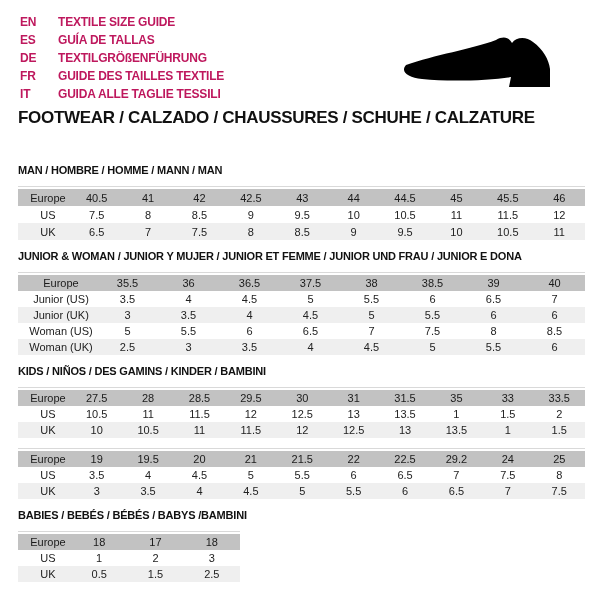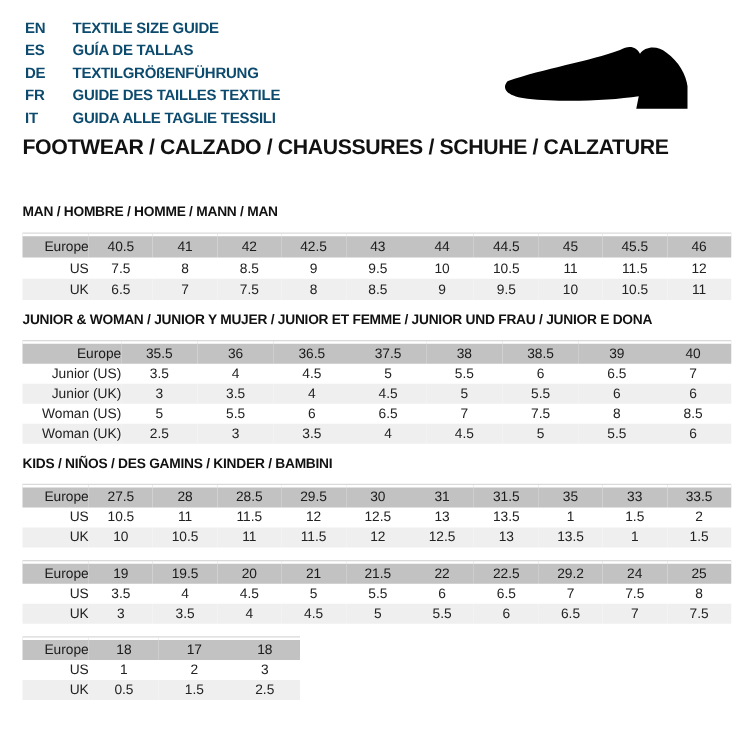--- a/index.html
+++ b/index.html
@@ -10,21 +10,21 @@
     background: #ffffff;
     font-family: "Liberation Sans", sans-serif;
     color: #1c1c1c;
     overflow: hidden;
   }
   
   .lang-block { position: absolute; left: 20px; top: 13px; }
   .lang-row {
     display: flex; align-items: center;
     height: 18px; font-weight: bold; font-size: 12px; letter-spacing: -0.2px;
-    color: #0c4a6e;
+    color: #be185d;
   }
   .lang-code { width: 38px; flex: 0 0 38px; }
   .category-title {
     position: absolute; left: 18px; top: 108px;
     font-weight: bold; font-size: 17px; letter-spacing: -0.3px; color: #111;
     white-space: nowrap;
   }
   
   .shoe { position: absolute; left: 398px; top: 34px; width: 176px; height: 58px; }
   
@@ -41,21 +41,21 @@
     border-top: 1px solid #d9d9d9;
   }
   table.w-full { width: 567px; }
   table.w-babies { width: 222px; }
   .size-table td {
     height: 16px; padding: 0;
     font-size: 11px; text-align: center; color: #222;
     white-space: nowrap; overflow: hidden;
   }
   table.rows17 td { height: 17px; }
-  .size-table td.lbl { text-align: right; padding-left: 7px; }
+  .size-table td.lbl { text-align: center; padding-left: 7px; }
   table.lbl-std td.lbl { width: 46px; }
   table.lbl-wide td.lbl { width: 72px; }
   .size-table tr.hdr td { background: #c2c2c2; border-top: 2px solid #ffffff; color: #1a1a1a; }
   .size-table tr:not(.hdr):nth-child(odd) td { background: #efefef; }
 </style>
 </head>
 <body>
 
 <div class="page">
 
@@ -296,20 +296,21 @@
               <td>6</td>
               <td>6.5</td>
               <td>7</td>
               <td>7.5</td>
             </tr>
           </tbody>
       </table>
     </div>
 
     <div class="section">
+      <span class="section-title">BABIES / BEBÉS / BÉBÉS / BABYS /BAMBINI</span>
       <table class="size-table w-babies lbl-std">
         <tbody>
             <tr class="hdr">
               <td class="lbl">Europe</td>
               <td>18</td>
               <td>17</td>
               <td>18</td>
             </tr>
             <tr>
               <td class="lbl">US</td>

